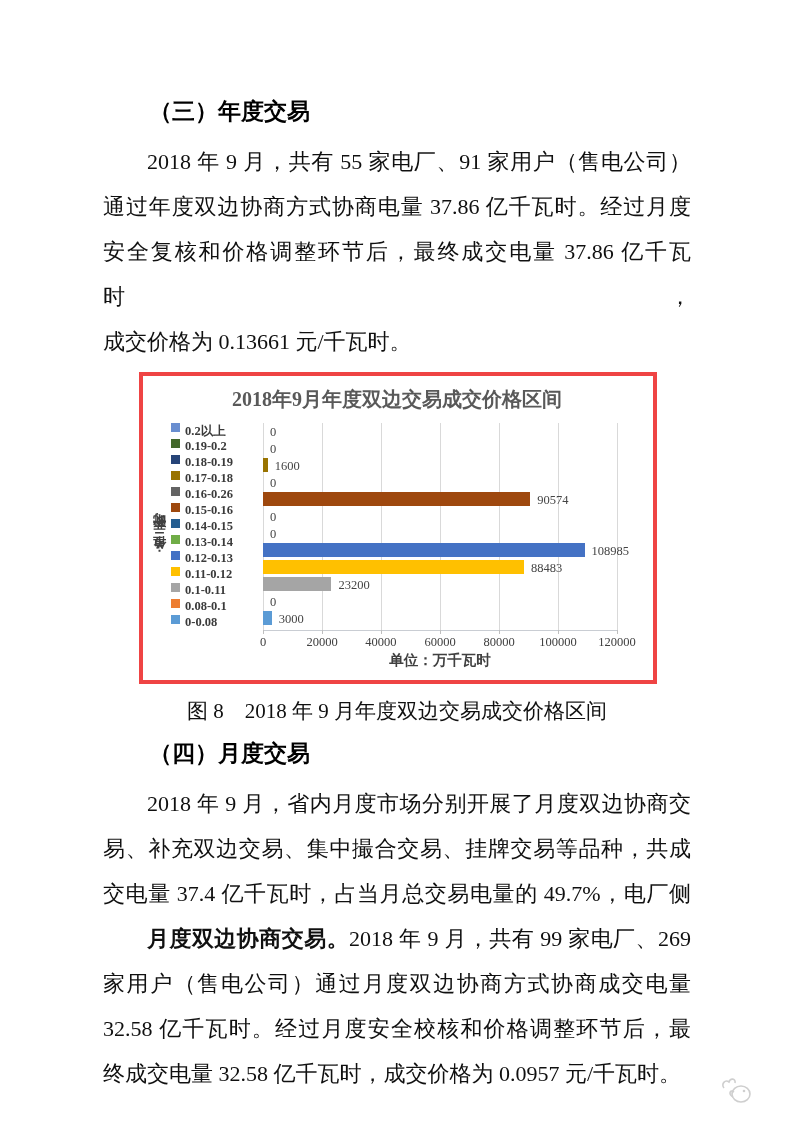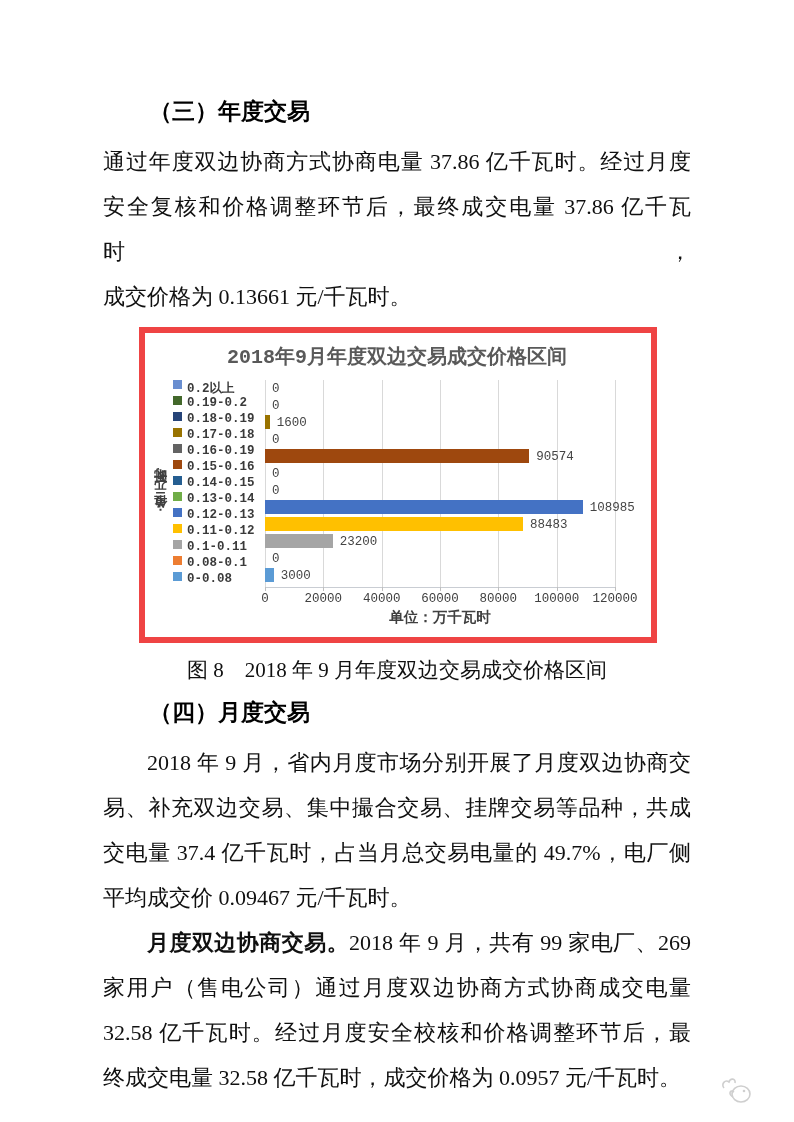--- a/index.html
+++ b/index.html
@@ -24,23 +24,23 @@
   
   .para { font-size:22px; line-height:45px; color:#101010; }
   .line { text-align:justify; text-align-last:justify; }
   .line.indent { text-indent:2em; }
   .line.last { text-align-last:left; }
   .bold-lead { font-family:"Liberation Sans","DejaVu Sans",sans-serif; font-weight:700; }
 
   
   .chart-box {
     width:518px; margin:8px 0 0 36px;
-    border:6px solid #ef4444; background:#fff;
+    border:4px solid #ef4444; background:#fff;
     padding:10px 8px 6px 6px;
-    font-family:Liberation Mono, monospace;
+    font-family:Liberation Serif, serif;
   }
   .chart-title { text-align:center; font-size:20px; font-weight:700; color:#595959; margin-bottom:10px; }
   .chart-body { display:flex; }
   .ylabel-wrap { width:22px; display:flex; align-items:center; justify-content:center; }
   .ylabel {
     writing-mode:vertical-rl; transform:rotate(180deg);
     font-size:13px; font-weight:700; color:#404040; letter-spacing:1px; white-space:nowrap;
   }
   .chart-main { flex:1; }
   .rows { display:flex; }
@@ -70,20 +70,21 @@
   }
 </style>
 </head>
 <body>
 
 <div class="content">
 
   <div class="sec-heading">（三）年度交易</div>
 
   <div class="para">
+      <div class="line indent">2018 年 9 月，共有 55 家电厂、91 家用户（售电公司）</div>
       <div class="line">通过年度双边协商方式协商电量 37.86 亿千瓦时。经过月度</div>
       <div class="line">安全复核和价格调整环节后，最终成交电量 37.86 亿千瓦时，</div>
       <div class="line last">成交价格为 0.13661 元/千瓦时。</div>
     </div>
 
   <div class="chart-box">
     <div class="chart-title">2018年9月年度双边交易成交价格区间</div>
     <div class="chart-body">
       <div class="ylabel-wrap">
         <span class="ylabel">单位：元/千瓦时</span>
@@ -102,21 +103,21 @@
               <div class="cat-cell">
                 <span class="swatch" style="background: rgb(38, 68, 120);"></span>
                 <span class="cat-label">0.18-0.19</span>
               </div>
               <div class="cat-cell">
                 <span class="swatch" style="background: rgb(153, 115, 0);"></span>
                 <span class="cat-label">0.17-0.18</span>
               </div>
               <div class="cat-cell">
                 <span class="swatch" style="background: rgb(99, 99, 99);"></span>
-                <span class="cat-label">0.16-0.19</span>
+                <span class="cat-label">0.16-0.26</span>
               </div>
               <div class="cat-cell">
                 <span class="swatch" style="background: rgb(158, 72, 14);"></span>
                 <span class="cat-label">0.15-0.16</span>
               </div>
               <div class="cat-cell">
                 <span class="swatch" style="background: rgb(37, 94, 145);"></span>
                 <span class="cat-label">0.14-0.15</span>
               </div>
               <div class="cat-cell">
@@ -230,21 +231,20 @@
   </div>
 
   <div class="fig-caption">图 8　2018 年 9 月年度双边交易成交价格区间</div>
 
   <div class="sec-heading second">（四）月度交易</div>
 
   <div class="para">
       <div class="line indent">2018 年 9 月，省内月度市场分别开展了月度双边协商交</div>
       <div class="line">易、补充双边交易、集中撮合交易、挂牌交易等品种，共成</div>
       <div class="line">交电量 37.4 亿千瓦时，占当月总交易电量的 49.7%，电厂侧</div>
-      <div class="line last">平均成交价 0.09467 元/千瓦时。</div>
     </div>
 
   <div class="para">
     <div class="line indent">
       <span class="bold-lead">月度双边协商交易。</span><span>2018 年 9 月，共有 99 家电厂、269</span>
     </div>
     <div>
         <div class="line">家用户（售电公司）通过月度双边协商方式协商成交电量</div>
         <div class="line">32.58 亿千瓦时。经过月度安全校核和价格调整环节后，最</div>
         <div class="line last">终成交电量 32.58 亿千瓦时，成交价格为 0.0957 元/千瓦时。</div>

